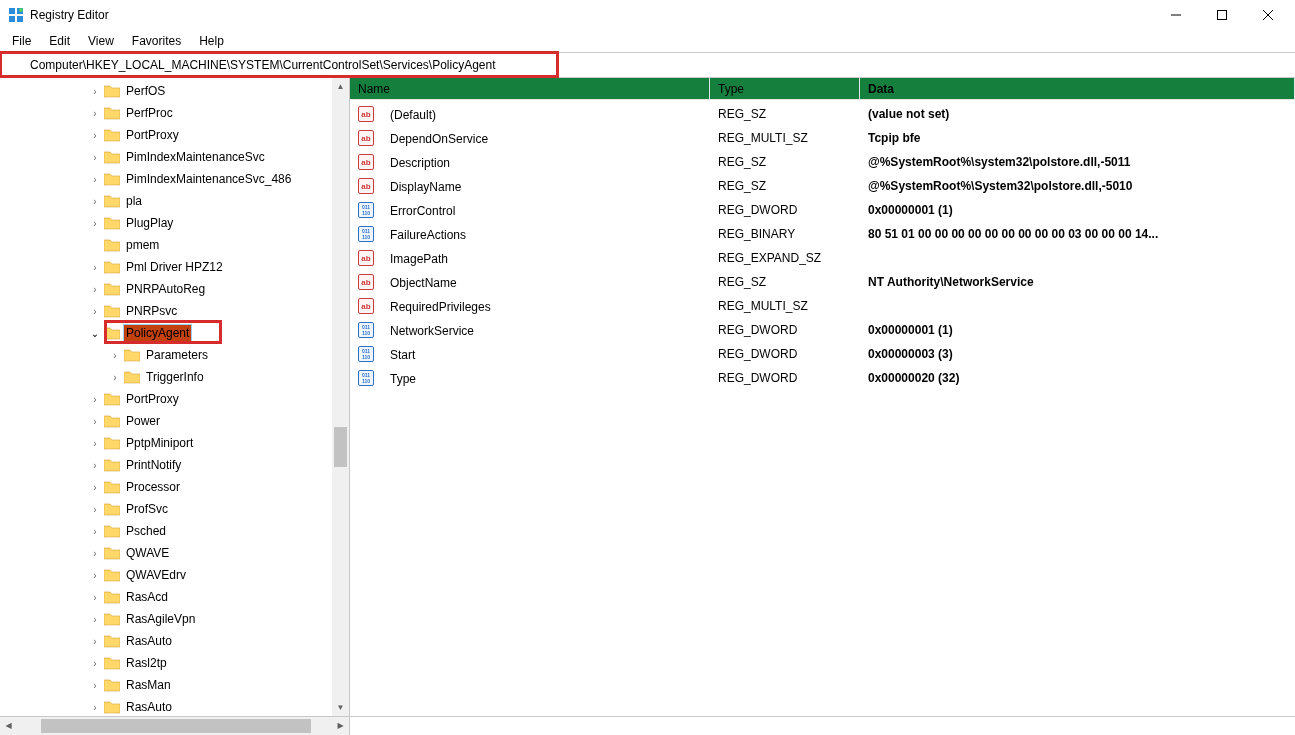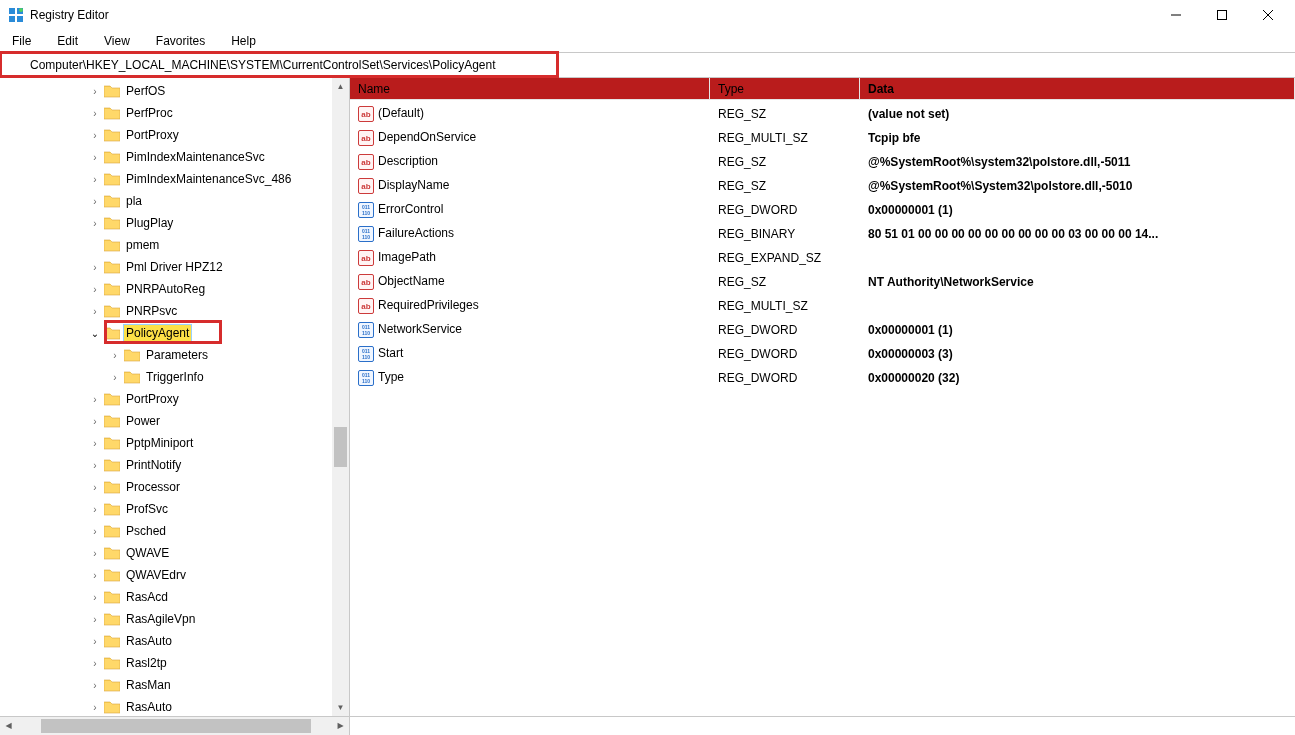--- a/index.html
+++ b/index.html
@@ -29,21 +29,21 @@
     width: 46px; height: 30px;
     display: inline-flex; align-items: center; justify-content: center;
     color: #000;
   }
   .winbtn svg { stroke: #000; }
   .menubar {
     height: 22px;
     display: flex;
     align-items: center;
     padding: 0 4px;
-    gap: 10px;
+    gap: 2px;
   }
   .menubar .menu-item {
     padding: 2px 8px;
   }
   .addressbar-row {
     height: 26px;
     display: flex;
     align-items: center;
     border-top: 1px solid #c8c8c8;
     border-bottom: 1px solid #c8c8c8;
@@ -120,57 +120,57 @@
     width: 14px;
     display: inline-block;
   }
   .tree-row .folder {
     width: 16px; height: 14px;
     margin: 0 4px 0 2px;
     display: inline-flex;
   }
   .tree-row .label { padding: 1px 2px; }
   .tree-row.selected .label {
-    background: #fde047;
+    background: #c2410c;
     outline: 1px solid #99d1ff;
   }
   .node-highlight {
     position: absolute;
     border: 3px solid #d62c2c;
     pointer-events: none;
   }
   .list-pane {
     flex: 1;
     overflow: hidden;
   }
   .list-header {
     height: 22px;
     display: flex;
     align-items: flex-end;
     border-bottom: 1px solid #e5e5e5;
     font-weight: 400;
-    background: #b91c1c;
+    background: #15803d;
   }
   .list-header .col {
     padding: 0 8px;
     border-right: 1px solid #e5e5e5;
     height: 100%;
     display: flex; align-items: center;
   }
   .col-name { width: 360px; }
   .col-type { width: 150px; }
   .col-data { flex: 1; font-weight: bold; }
   .list-body { padding-top: 2px; }
   .list-row {
     height: 24px;
     display: flex;
     align-items: center;
   }
   .list-row .cell { padding: 0 8px; overflow: hidden; text-overflow: ellipsis; white-space: nowrap; }
-  .list-row .cell.col-name { display: flex; align-items: flex-start; gap: 4px; }
+  .list-row .cell.col-name { display: flex; align-items: flex-end; gap: 16px; }
   .val-icon {
     width: 16px; height: 16px;
     display: inline-flex; align-items: center; justify-content: center;
     border: 1px solid;
     border-radius: 2px;
     font-size: 8px;
     font-weight: bold;
     font-family: Arial, sans-serif;
   }
   .val-icon.str {

